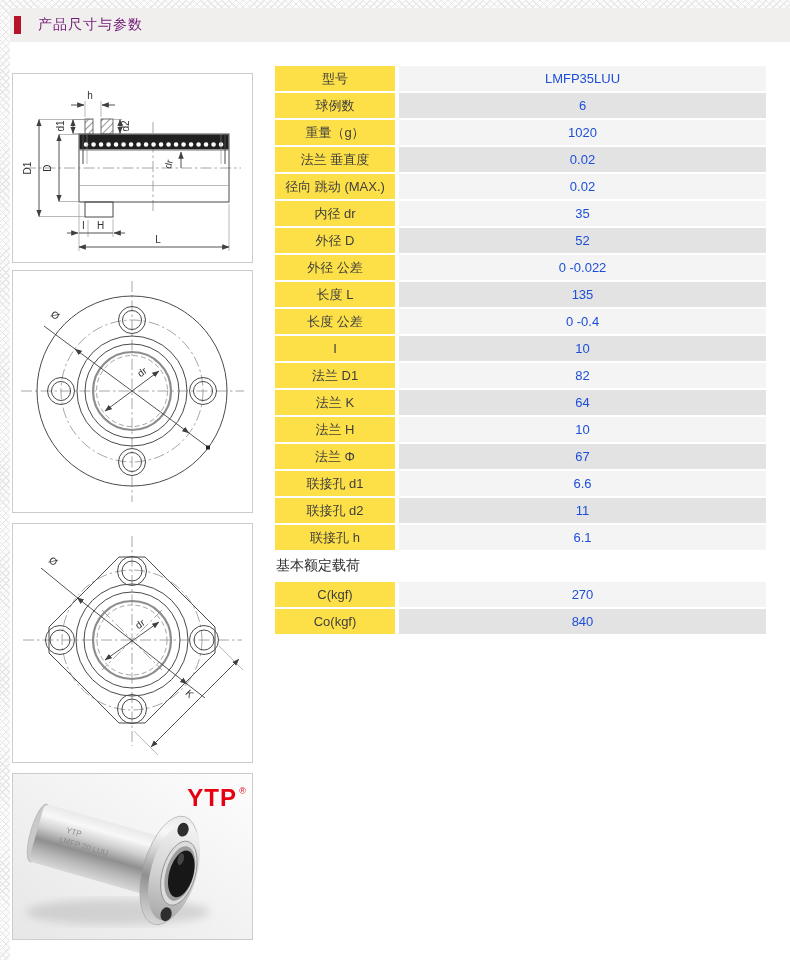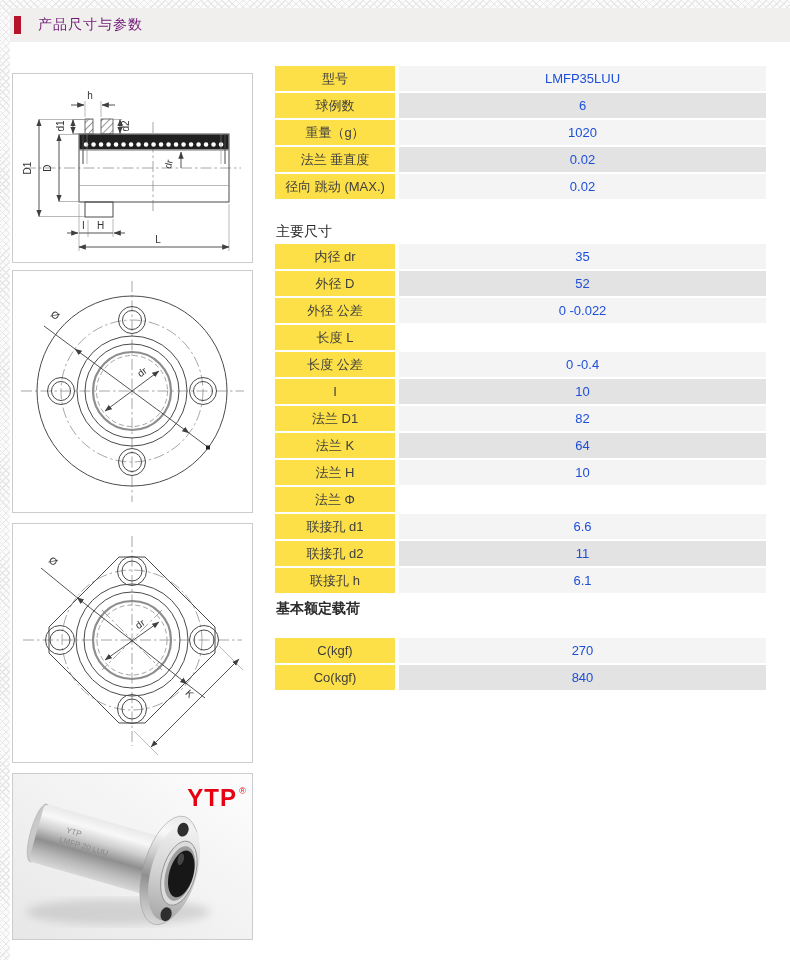--- a/index.html
+++ b/index.html
@@ -49,21 +49,21 @@
     display: flex; align-items: center; justify-content: center; font-size: 13px;
   }
   .sv {
     flex: 1; display: flex; align-items: center; justify-content: center;
     font-size: 13px; color: #1d4ed8;
   }
   .stable .srow:nth-child(odd)  .sv { background: #f4f4f4; }
   .stable .srow:nth-child(even) .sv { background: #e3e3e3; }
   .section-title { font-size: 14px; line-height: 18px; color: #2b2b2b; margin-left: 1px; }
   .st1 { margin-top: 23px; margin-bottom: 4px; }
-  .st2 { margin-top: 6px;  margin-bottom: 21px; font-weight: bold; }
+  .st2 { margin-top: 6px;  margin-bottom: 8px; }
 
   .brand-logo { font-weight: bold; fill: #e60012; }
 </style>
 </head>
 <body>
 
 <div class="page">
 
   <div class="titlebar">
     <div class="red-accent"></div>
@@ -288,37 +288,37 @@
       <div class="srow">
         <div class="sl">法兰 垂直度</div>
         <div class="sv">0.02</div>
       </div>
       <div class="srow">
         <div class="sl">径向 跳动 (MAX.)</div>
         <div class="sv">0.02</div>
       </div>
     </div>
 
-    <div class="section-title st1">主要尺寸</div>
 
     <div class="stable">
       <div class="srow">
         <div class="sl">内径 dr</div>
         <div class="sv">35</div>
       </div>
       <div class="srow">
         <div class="sl">外径 D</div>
         <div class="sv">52</div>
       </div>
       <div class="srow">
         <div class="sl">外径 公差</div>
         <div class="sv">0 -0.022</div>
       </div>
       <div class="srow">
         <div class="sl">长度 L</div>
+        <div class="sv">135</div>
       </div>
       <div class="srow">
         <div class="sl">长度 公差</div>
         <div class="sv">0 -0.4</div>
       </div>
       <div class="srow">
         <div class="sl">I</div>
         <div class="sv">10</div>
       </div>
       <div class="srow">
@@ -328,20 +328,21 @@
       <div class="srow">
         <div class="sl">法兰 K</div>
         <div class="sv">64</div>
       </div>
       <div class="srow">
         <div class="sl">法兰 H</div>
         <div class="sv">10</div>
       </div>
       <div class="srow">
         <div class="sl">法兰 Φ</div>
+        <div class="sv">67</div>
       </div>
       <div class="srow">
         <div class="sl">联接孔 d1</div>
         <div class="sv">6.6</div>
       </div>
       <div class="srow">
         <div class="sl">联接孔 d2</div>
         <div class="sv">11</div>
       </div>
       <div class="srow">

